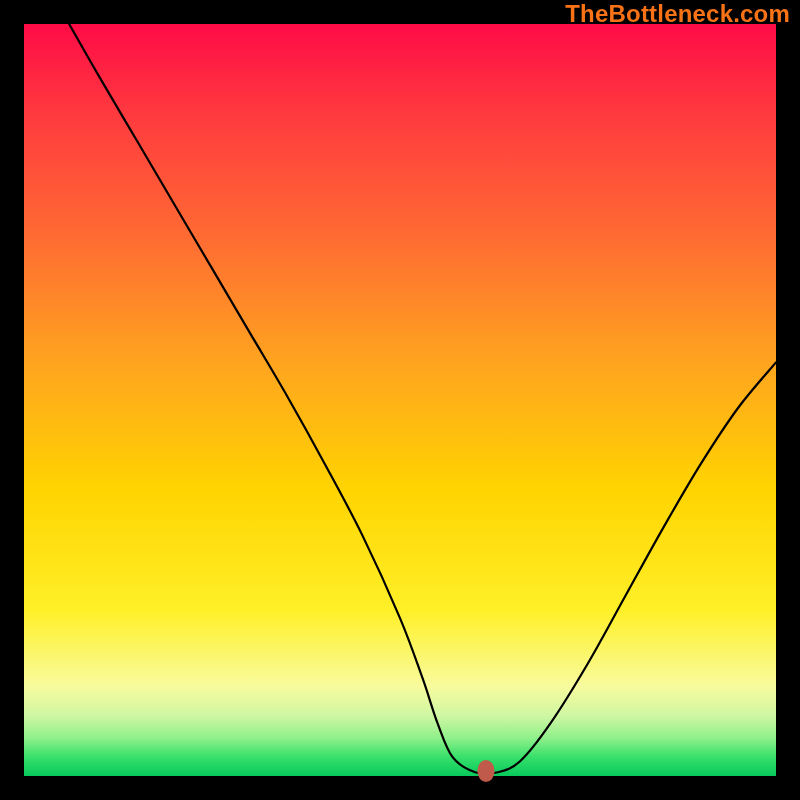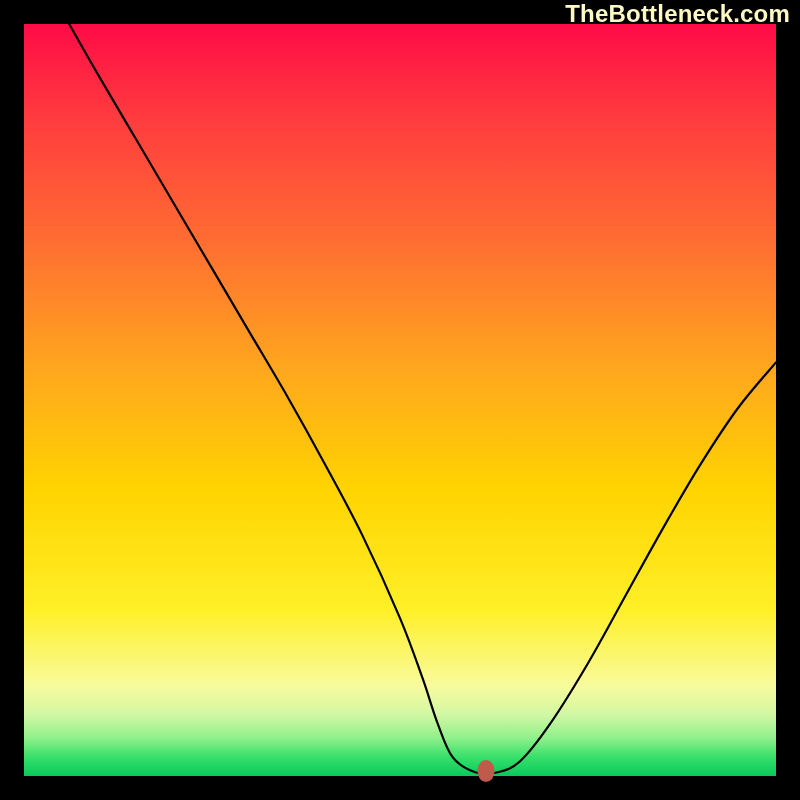--- a/index.html
+++ b/index.html
@@ -1,21 +1,21 @@
 <!DOCTYPE html>
 <html><head>
 <meta charset="utf-8">
 <style>
   * { margin: 0; padding: 0; box-sizing: border-box; }
   html, body { width: 800px; height: 800px; overflow: hidden; background: #000; font-family: Arial, Helvetica, sans-serif; }
   .stage { position: relative; width: 800px; height: 800px; background: #000; }
   .watermark {
     position: absolute;
     top: 0; right: 10px;
-    color: #fef9c3;
+    color: #f97316;
     font-size: 24px;
     font-weight: 600;
     letter-spacing: 0.2px;
     user-select: none;
   }
   
   .plot {
     position: absolute;
     left: 24px; top: 24px;
     width: 752px; height: 752px;

